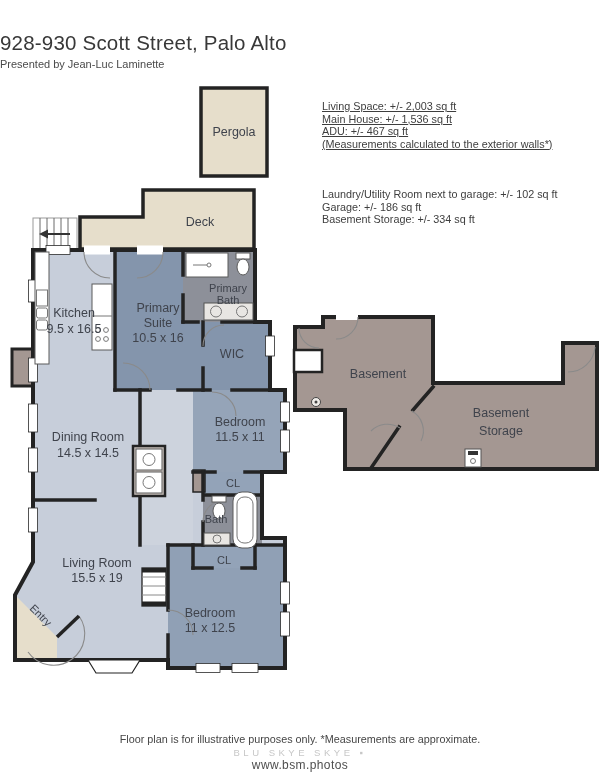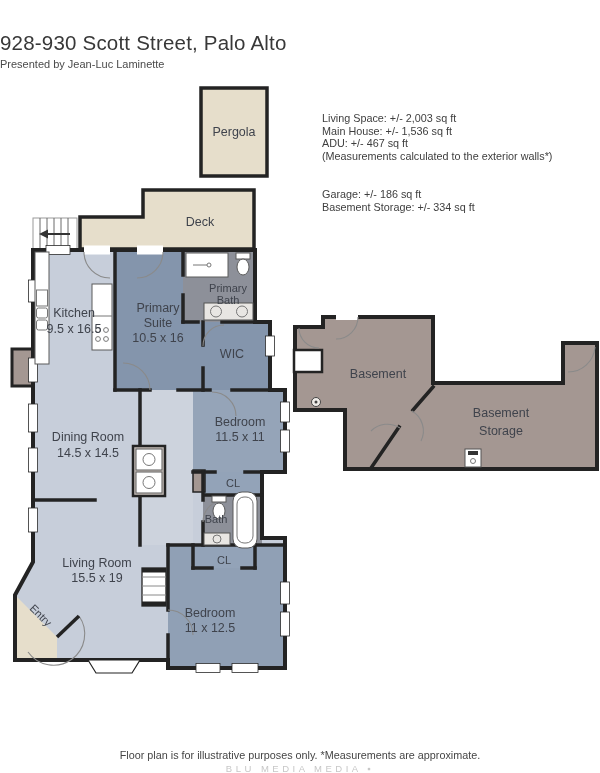--- a/index.html
+++ b/index.html
@@ -2,23 +2,23 @@
 <html><head>
 <meta charset="utf-8">
 <style>
   html,body{margin:0;padding:0;background:#ffffff;}
   .page{position:relative;width:600px;height:773px;background:#ffffff;overflow:hidden;
         font-family:"Liberation Sans",sans-serif;}
   .hdr{position:absolute;top:23px;left:0;width:600px;text-align:left;margin-top:8px;}
   .title{font-size:20.5px;color:#383838;letter-spacing:.2px;}
   .subtitle{font-size:11px;color:#4a4a4a;margin-top:3px;}
   .info{position:absolute;left:322px;font-size:10.8px;line-height:12.6px;color:#3e3e3e;}
-  .info-a{top:112px;}
+  .info-a{top:100px;text-decoration:underline;}
   .info-b{top:188px;}
-  .ftr{position:absolute;left:0;width:600px;text-align:center;margin-top:16px;}
+  .ftr{position:absolute;left:0;width:600px;text-align:center;}
   .disclaimer{top:733px;font-size:10.8px;color:#454545;}
   .brand{top:747px;font-size:9.5px;letter-spacing:3.5px;color:#c7c7c7;}
   .website{top:758px;font-size:12px;color:#4e4e4e;letter-spacing:.4px;}
   svg{position:absolute;top:0;left:0;}
   .wall{stroke:#232323;stroke-width:3.5;stroke-linecap:square;fill:none;}
   .arc{fill:none;stroke:#8a8a8a;stroke-width:1.1;}
   .win{fill:#ffffff;stroke:#2b2b2b;stroke-width:.8;}
   .fx{fill:#ffffff;stroke:#5a5a5a;stroke-width:1;}
   .fxl{fill:none;stroke:#777;stroke-width:1;}
   .lbl{fill:#3f434c;font-size:12.5px;text-anchor:middle;font-family:"Liberation Sans",sans-serif;}
@@ -35,20 +35,21 @@
   </div>
 
   <div class="info info-a">
     <div>Living Space: +/- 2,003 sq ft</div>
     <div>Main House: +/- 1,536 sq ft</div>
     <div>ADU: +/- 467 sq ft</div>
     <div>(Measurements calculated to the exterior walls*)</div>
   </div>
 
   <div class="info info-b">
+    <div>Laundry/Utility Room next to garage: +/- 102 sq ft</div>
     <div>Garage: +/- 186 sq ft</div>
     <div>Basement Storage: +/- 334 sq ft</div>
   </div>
 
   <svg width="600" height="773" viewBox="0 0 600 773">
 
     <g>
       <rect x="201" y="88" width="66" height="88" fill="#e6decb" stroke="#232323" stroke-width="3.5"></rect>
       <text class="lbl" x="234" y="136">Pergola</text>
     </g>
@@ -230,16 +231,16 @@
         <rect x="468" y="451" width="10" height="4" fill="#333"></rect>
         <circle class="fxl" cx="473" cy="461" r="2.5"></circle>
       </g>
       <text class="lbl" x="378" y="378">Basement</text>
       <text class="lbl" x="501" y="417">Basement</text>
       <text class="lbl" x="501" y="435">Storage</text>
     </g>
   </svg>
 
   <div class="ftr disclaimer">Floor plan is for illustrative purposes only. *Measurements are approximate.</div>
-  <div class="ftr brand">BLU MEDIA MEDIA ▪</div>
+  <div class="ftr brand">BLU SKYE SKYE ▪</div>
   <div class="ftr website">www.bsm.photos</div>
 
 </div>
 
 </body></html>

